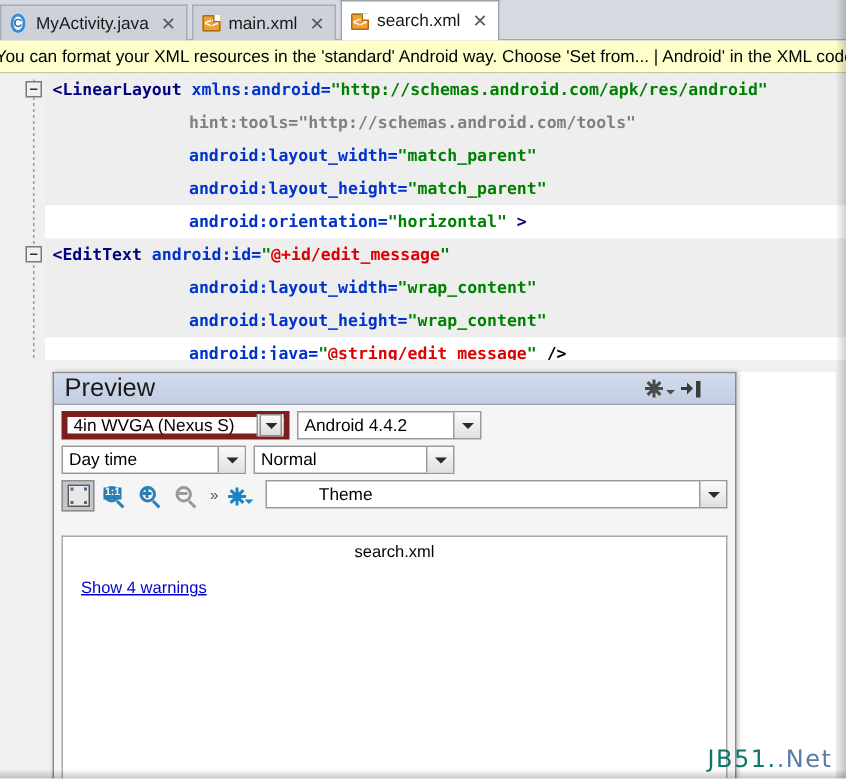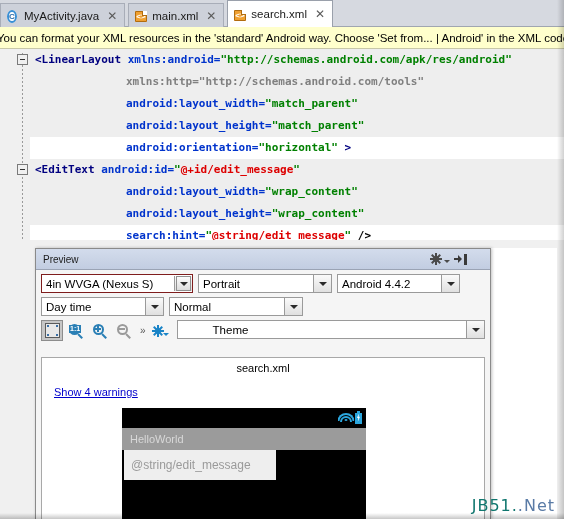--- a/index.html
+++ b/index.html
@@ -114,21 +114,21 @@
     border:1px solid #8a8a8a;border-bottom:none;
     box-sizing:border-box;
     box-shadow:1px 0 3px rgba(0,0,0,.25);
   }
   .pp-header{
     position:relative;height:20px;
     background:linear-gradient(to bottom,#d3dcec,#c2cde1);
     border-bottom:1px solid #9aa3b4;
     display:flex;align-items:center;
     padding:0 20px 0 7px;
-    font-size:10px;color:#1a1a1a;
+    font-size:17px;color:#1a1a1a;
   }
   .pp-header-spacer{flex:1;}
   .hdr-btn{width:20px;height:16px;display:flex;align-items:center;justify-content:center;}
 
   .gear{position:relative;width:12px;height:12px;}
   .gear .g-core{
     position:absolute;left:3px;top:3px;width:6px;height:6px;border-radius:50%;
     border:2px solid #4a4a4a;box-sizing:border-box;background:transparent;
   }
   .gear .g-t{position:absolute;background:#4a4a4a;}
@@ -150,21 +150,21 @@
 
   .pp-toolbar{padding:4px 5px 0 5px;}
   .tb-row{display:flex;gap:5px;margin-bottom:4px;}
   .combo{
     position:relative;height:19px;background:#ffffff;
     border:1px solid #9a9a9a;box-sizing:border-box;
     display:flex;align-items:center;
     font-size:11.5px;color:#000;
   }
   .combo .cv{padding-left:4px;flex:1;white-space:nowrap;overflow:hidden;}
-  .combo.focused{border:1px solid #7f1d1d;}
+  .combo.focused{border:4px solid #7f1d1d;}
   .combo-btn{
     width:17px;height:100%;flex:0 0 17px;
     background:linear-gradient(to bottom,#fafafa,#e0e0e0);
     border-left:1px solid #9a9a9a;
     display:flex;align-items:center;justify-content:center;
   }
   .combo.focused .combo-btn{height:15px;margin-right:0;}
   .cbtn-box{
     width:15px;height:15px;background:linear-gradient(to bottom,#fcfcfc,#dcdcdc);
     border:1px solid #8f8f8f;box-sizing:border-box;
@@ -301,35 +301,35 @@
     <div class="gutter">
       <div class="fold-line"></div>
       <div class="fold" style="top:5px"></div>
       <div class="fold" style="top:115px"></div>
 
     </div>
     <div class="code" id="code-lines">
         <div class="rowbg bg-gray" style="top: 0px; width: 534px;"></div>
         <div class="cl" style="top: 0px; padding-left: 5px; text-align: center;"><span><span class="k-tag">&lt;LinearLayout </span><span class="k-attr">xmlns:android=</span><span class="k-val">"http://schemas.android.com/apk/res/android"</span></span></div>
         <div class="rowbg bg-gray" style="top: 22px; width: 534px;"></div>
-        <div class="cl" style="top: 22px; padding-left: 96px;"><span><span class="k-tools">xmlns:http=</span><span class="k-tools">"http://schemas.android.com/tools"</span></span></div>
+        <div class="cl" style="top: 22px; padding-left: 96px;"><span><span class="k-tools">hint:tools=</span><span class="k-tools">"http://schemas.android.com/tools"</span></span></div>
         <div class="rowbg bg-gray" style="top: 44px; width: 534px;"></div>
         <div class="cl" style="top: 44px; padding-left: 96px;"><span><span class="k-attr">android:layout_width=</span><span class="k-val">"match_parent"</span></span></div>
         <div class="rowbg bg-gray" style="top: 66px; width: 534px;"></div>
         <div class="cl" style="top: 66px; padding-left: 96px;"><span><span class="k-attr">android:layout_height=</span><span class="k-val">"match_parent"</span></span></div>
         <div class="rowbg bg-white" style="top: 88px; width: 534px;"></div>
         <div class="cl" style="top: 88px; padding-left: 96px;"><span><span class="k-attr">android:orientation=</span><span class="k-val">"horizontal"</span><span class="k-tag"> &gt;</span></span></div>
         <div class="rowbg bg-gray" style="top: 110px; width: 534px;"></div>
         <div class="cl" style="top: 110px; padding-left: 5px;"><span><span class="k-tag">&lt;EditText </span><span class="k-attr">android:id=</span><span class="k-val">"</span><span class="k-res">@+id/edit_message</span><span class="k-val">"</span></span></div>
         <div class="rowbg bg-gray" style="top: 132px; width: 534px;"></div>
         <div class="cl" style="top: 132px; padding-left: 96px;"><span><span class="k-attr">android:layout_width=</span><span class="k-val">"wrap_content"</span></span></div>
         <div class="rowbg bg-gray" style="top: 154px; width: 534px;"></div>
         <div class="cl" style="top: 154px; padding-left: 96px;"><span><span class="k-attr">android:layout_height=</span><span class="k-val">"wrap_content"</span></span></div>
         <div class="rowbg bg-white" style="top: 176px; width: 534px;"></div>
-        <div class="cl" style="top: 176px; padding-left: 96px;"><span><span class="k-attr">search:hint=</span><span class="k-val">"</span><span class="k-res">@string/edit_message</span><span class="k-val">"</span><span class="k-punct"> /&gt;</span></span></div>
+        <div class="cl" style="top: 176px; padding-left: 96px;"><span><span class="k-attr">android:java=</span><span class="k-val">"</span><span class="k-res">@string/edit_message</span><span class="k-val">"</span><span class="k-punct"> /&gt;</span></span></div>
       </div>
   </div>
 
   <div class="right-white"></div>
 
   <div class="preview-panel">
 
     <div class="pp-header">
       <span>Preview</span>
       <span class="pp-header-spacer"></span>
@@ -355,26 +355,20 @@
     <div class="pp-toolbar">
       <div class="tb-row">
         <div class="combo c1 focused">
           <span class="cv">4in WVGA (Nexus S)</span>
           <span class="combo-btn">
               <span class="cbtn-box">
                 <span class="tri-dn"></span>
               </span>
             </span>
         </div>
-        <div class="combo c2">
-          <span class="cv">Portrait</span>
-          <span class="combo-btn">
-              <span class="tri-dn"></span>
-            </span>
-        </div>
         <div class="combo c3">
           <span class="cv">Android 4.4.2</span>
           <span class="combo-btn">
               <span class="tri-dn"></span>
             </span>
         </div>
       </div>
       <div class="tb-row">
         <div class="combo c3">
           <span class="cv">Day time</span>
@@ -439,38 +433,20 @@
               <span class="tri-dn"></span>
             </span>
         </div>
       </div>
     </div>
 
     <div class="pp-canvas">
       <div class="canvas-title">search.xml</div>
       <a class="warn-link">Show 4 warnings</a>
 
-      <div class="device">
-        <div class="dev-status">
-          <span class="wifi">
-              <i class="w1"></i>
-              <i class="w2"></i>
-              <i class="w3"></i>
-            </span>
-          <span class="batt">
-              <i></i>
-            </span>
-        </div>
-        <div class="dev-appbar">
-          <span>HelloWorld</span>
-        </div>
-        <div class="dev-edit">
-          <span>@string/edit_message</span>
-        </div>
-      </div>
     </div>
   </div>
 
   <div class="outer-shadow"></div>
   <div class="bottom-shadow"></div>
 
   <div class="watermark">
     <span class="wm-a">JB51.</span><span class="wm-b">.Net</span>
   </div>
 

